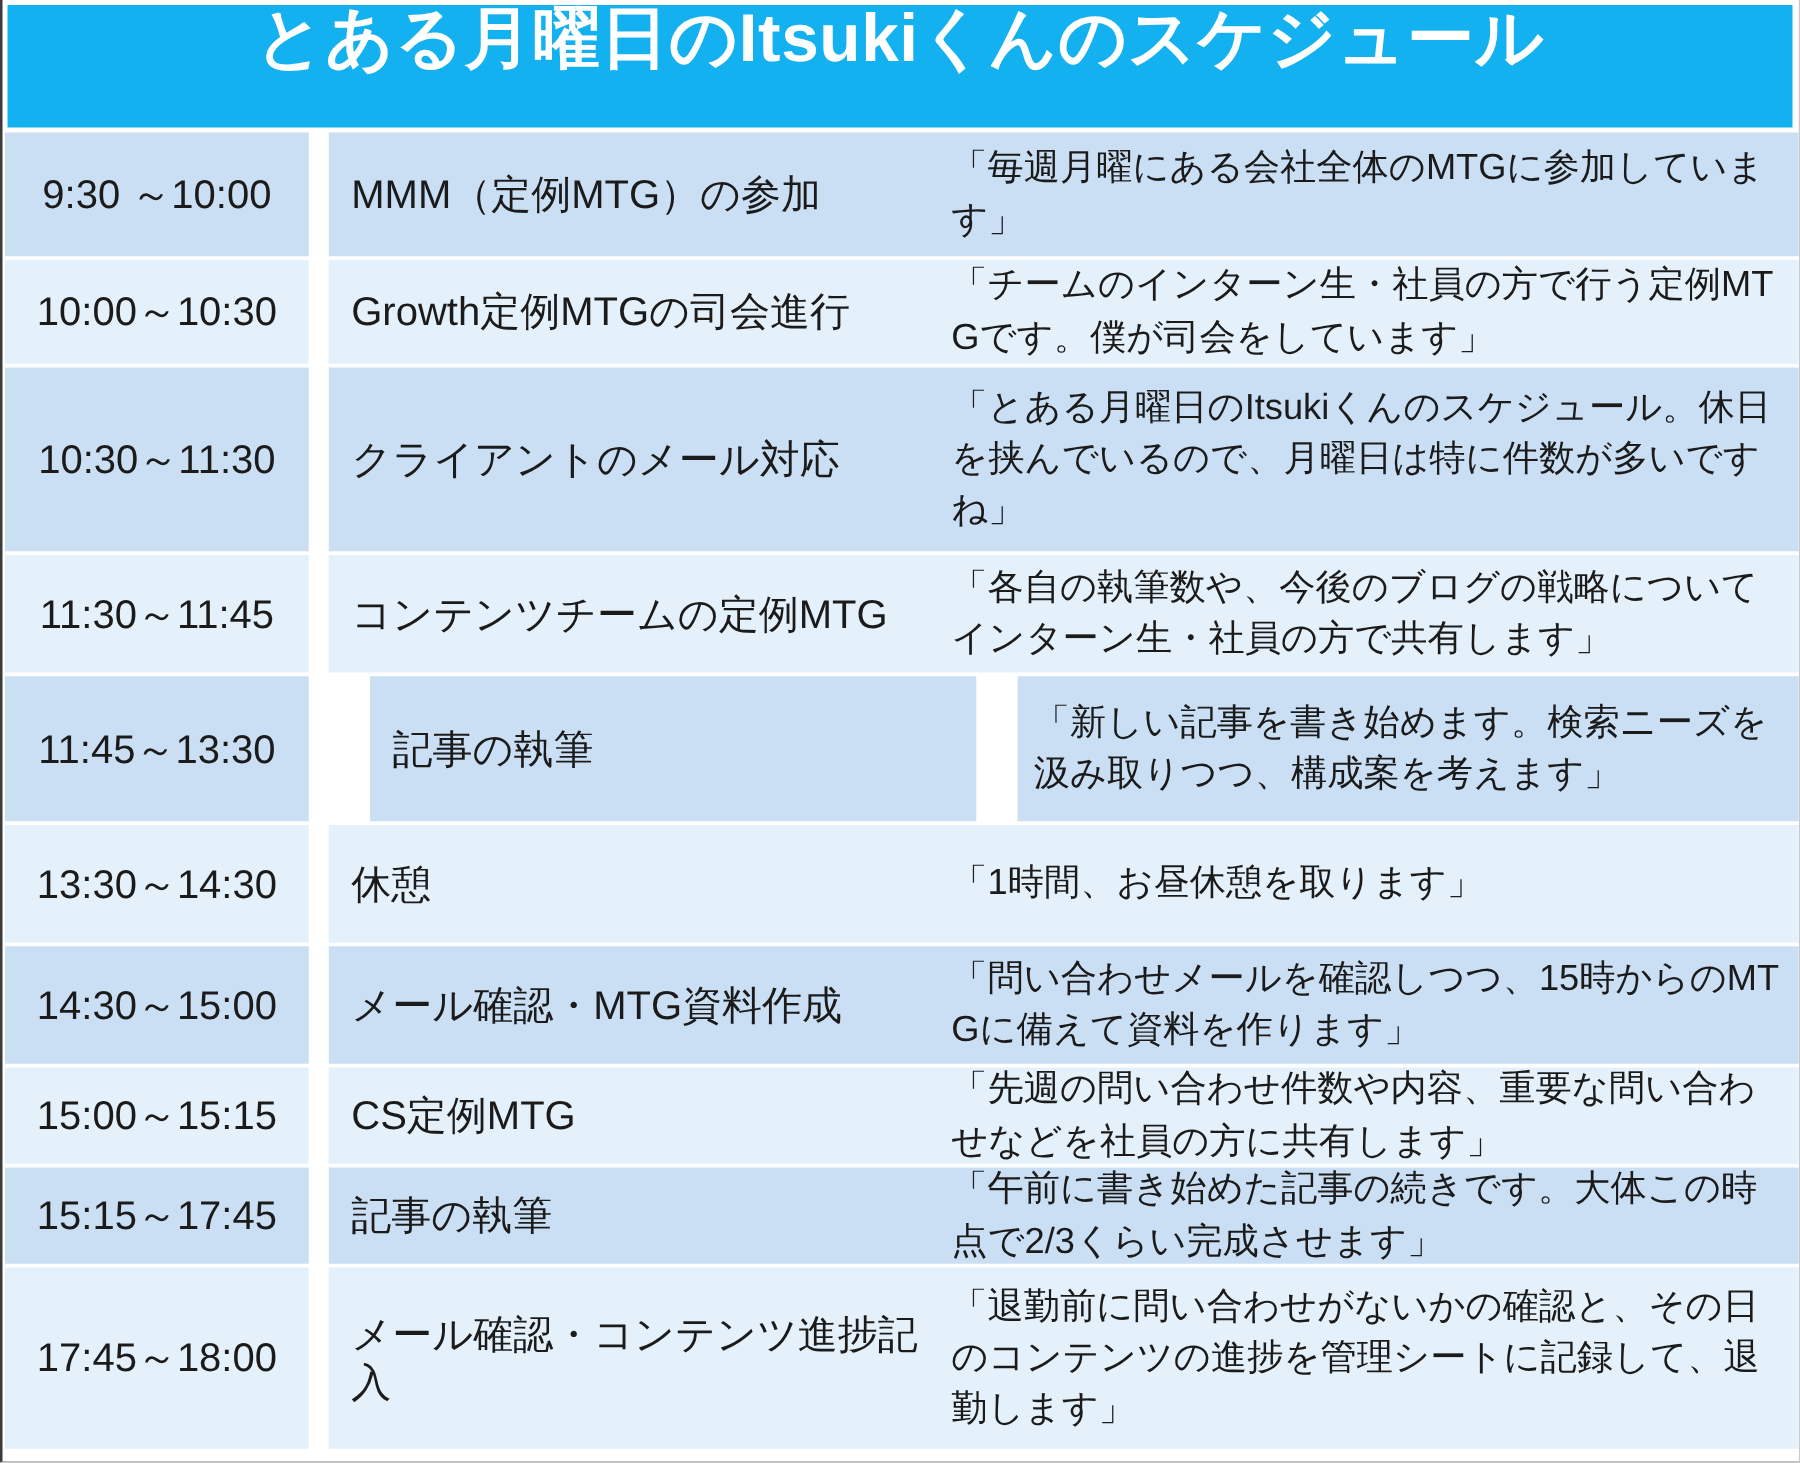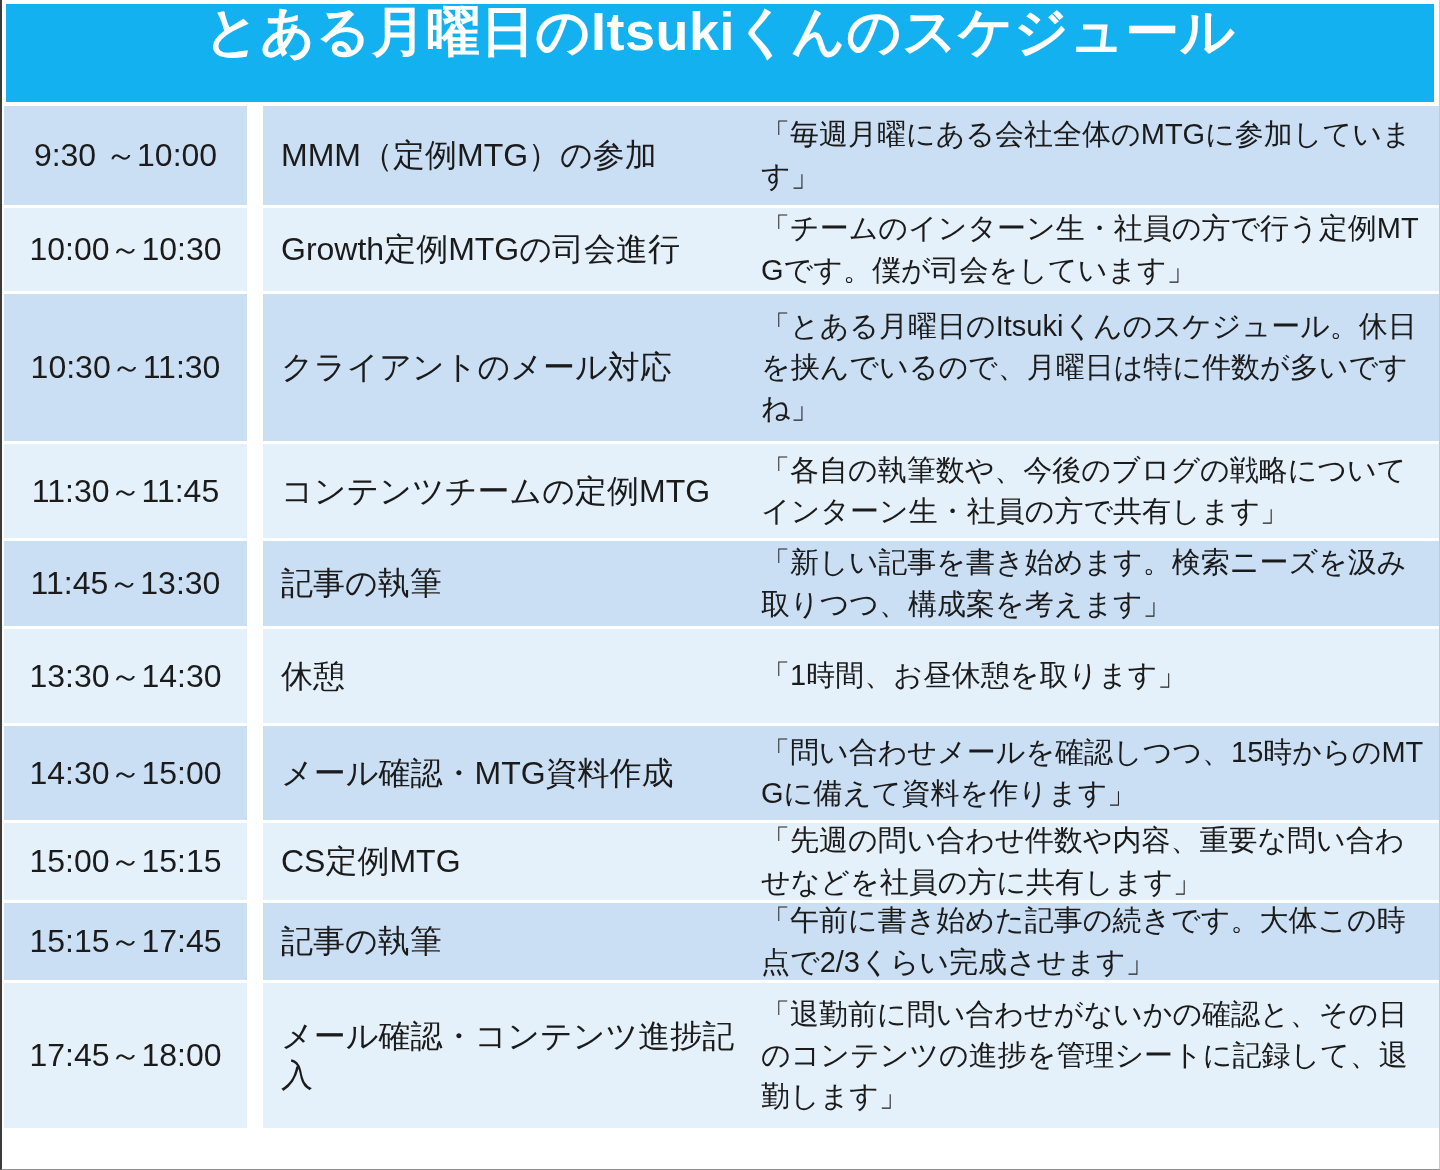--- a/index.html
+++ b/index.html
@@ -108,21 +108,21 @@
     color: #1b1b1b;
     line-height: 1.42;
     word-break: break-all;
   }
 
   
   .h-102 { height: 102px; }
   .h-98  { height: 86px;  }
   .h-150 { height: 150px; }
   .h-97  { height: 97px;  }
-  .h-100 { height: 88px; }
+  .h-100 { height: 119px; gap: 33px; }
   .h-103 { height: 80px; }
   .h-145 { height: 145px; }
 </style>
 </head>
 <body>
 
 <div id="schedule-table">
 
   <div class="table-header">
     <span class="title-text">とある月曜日のItsukiくんのスケジュール</span>

